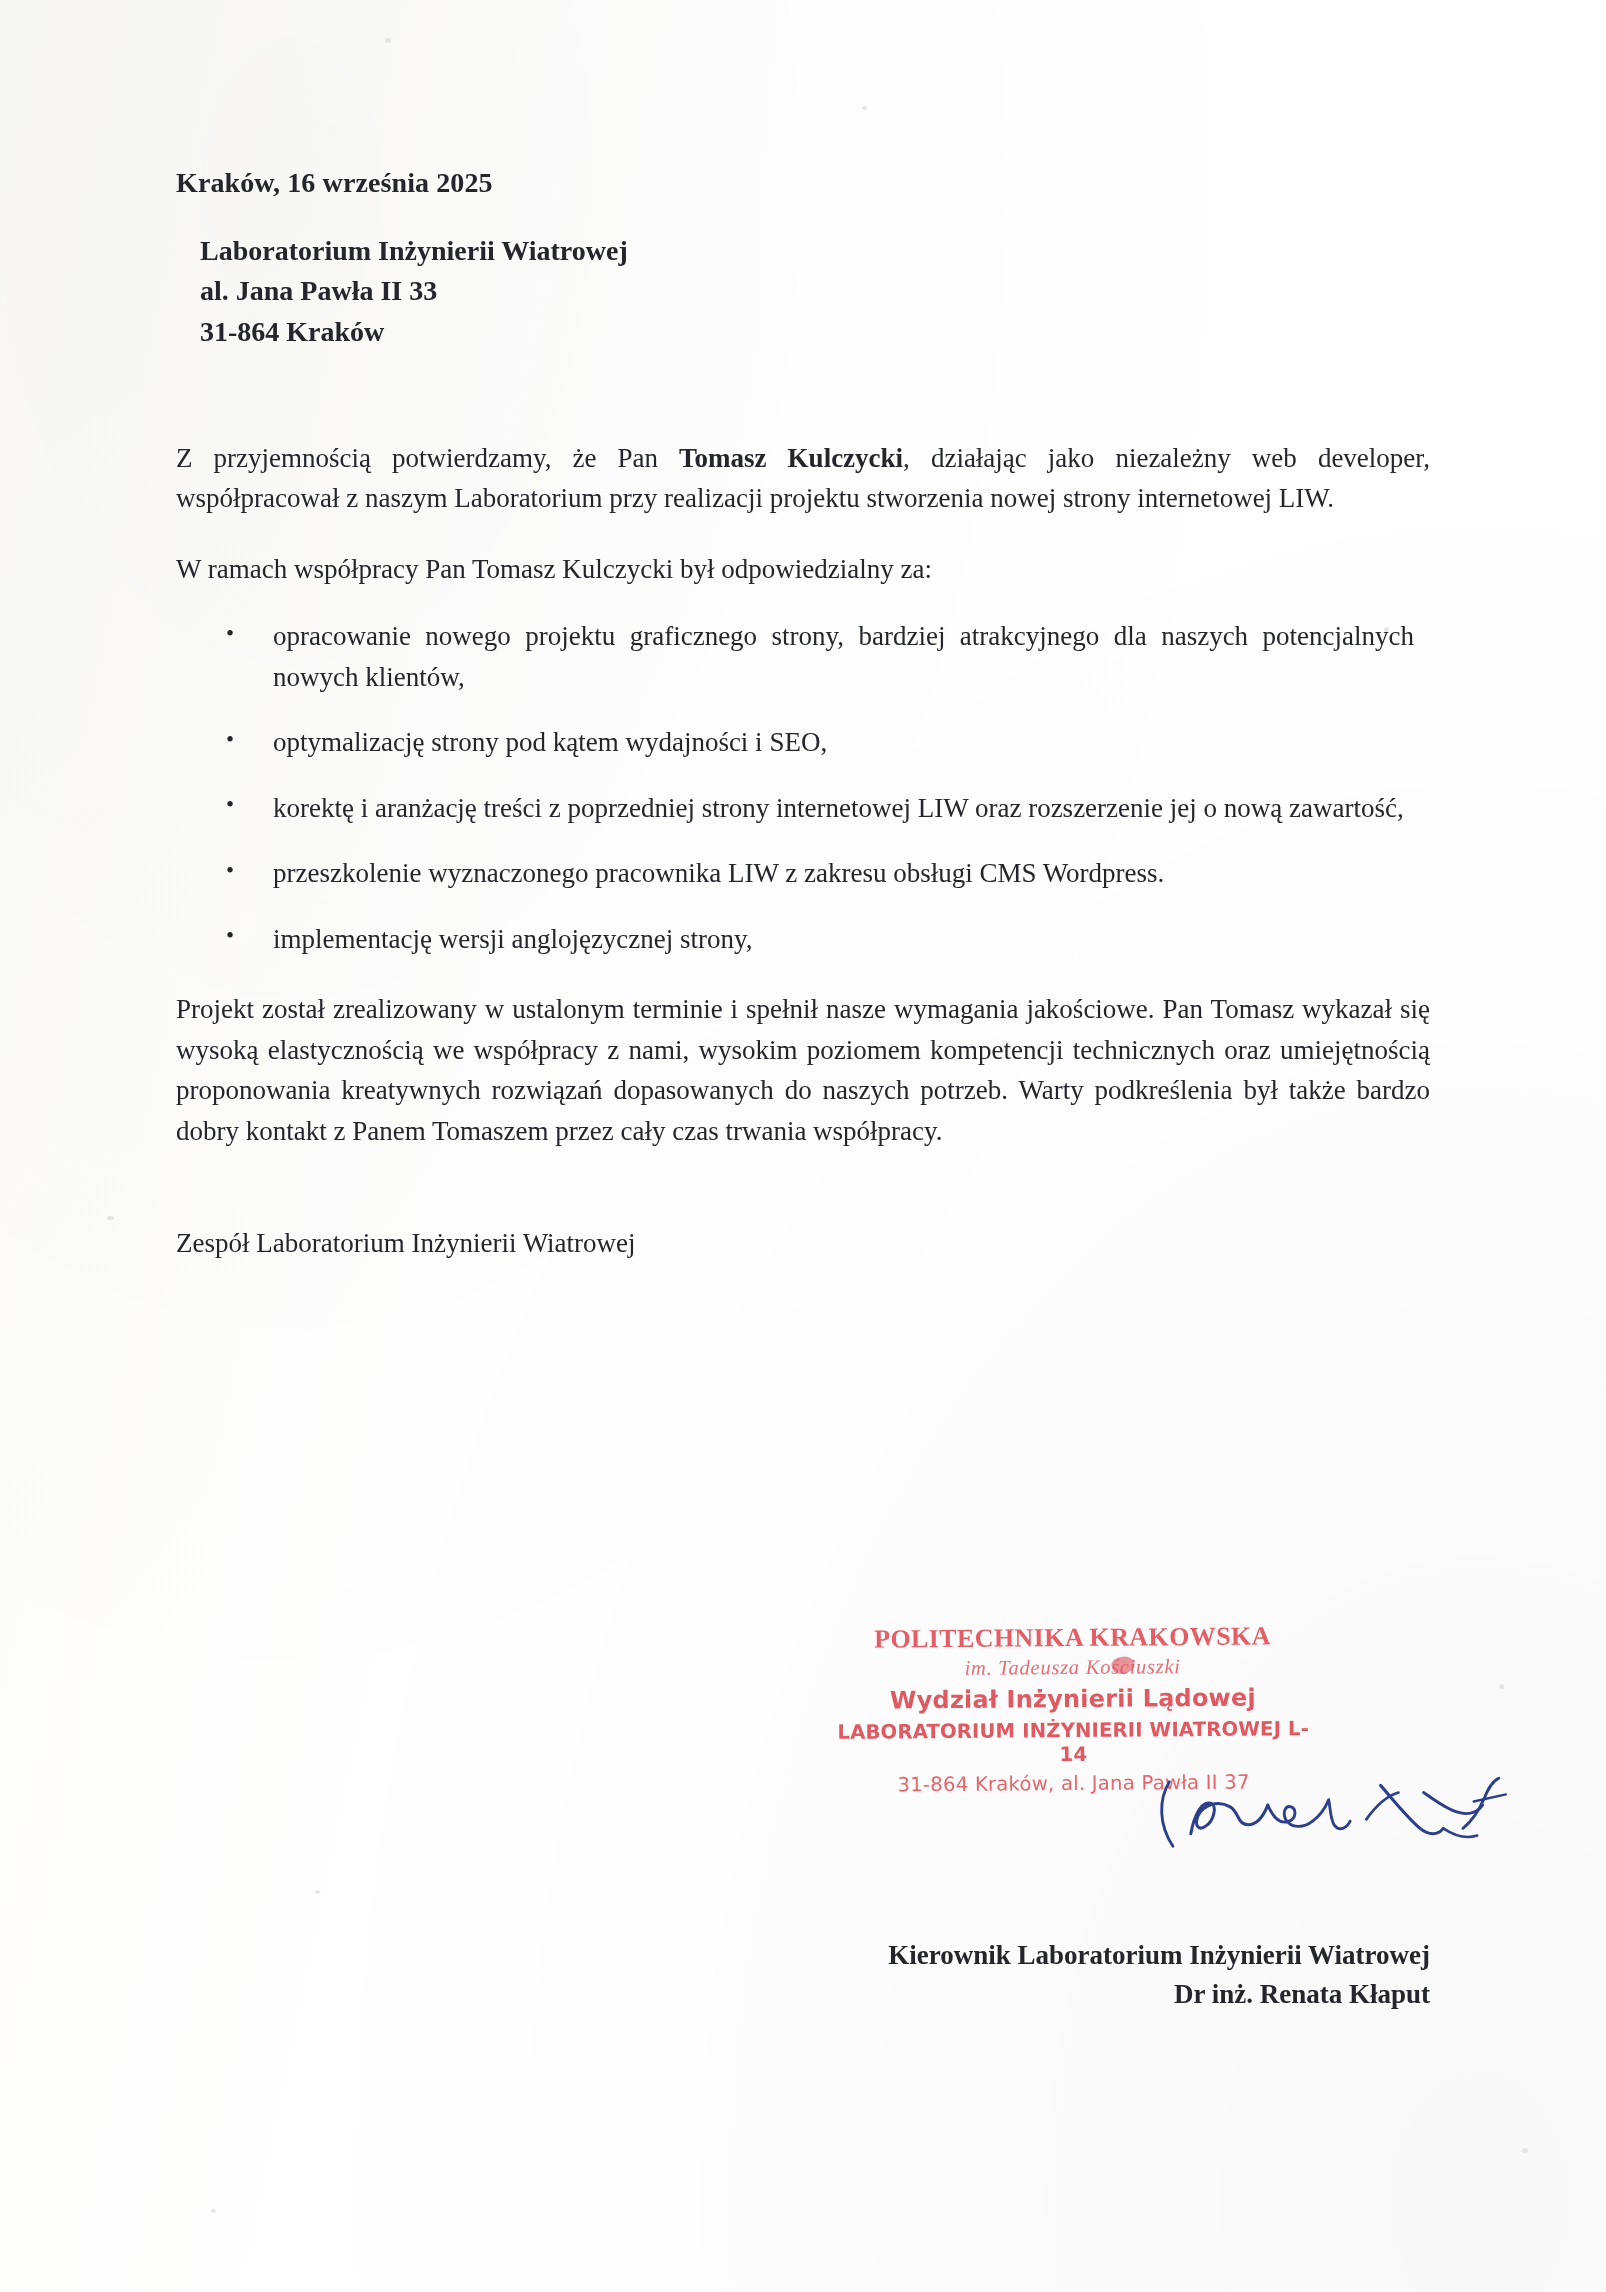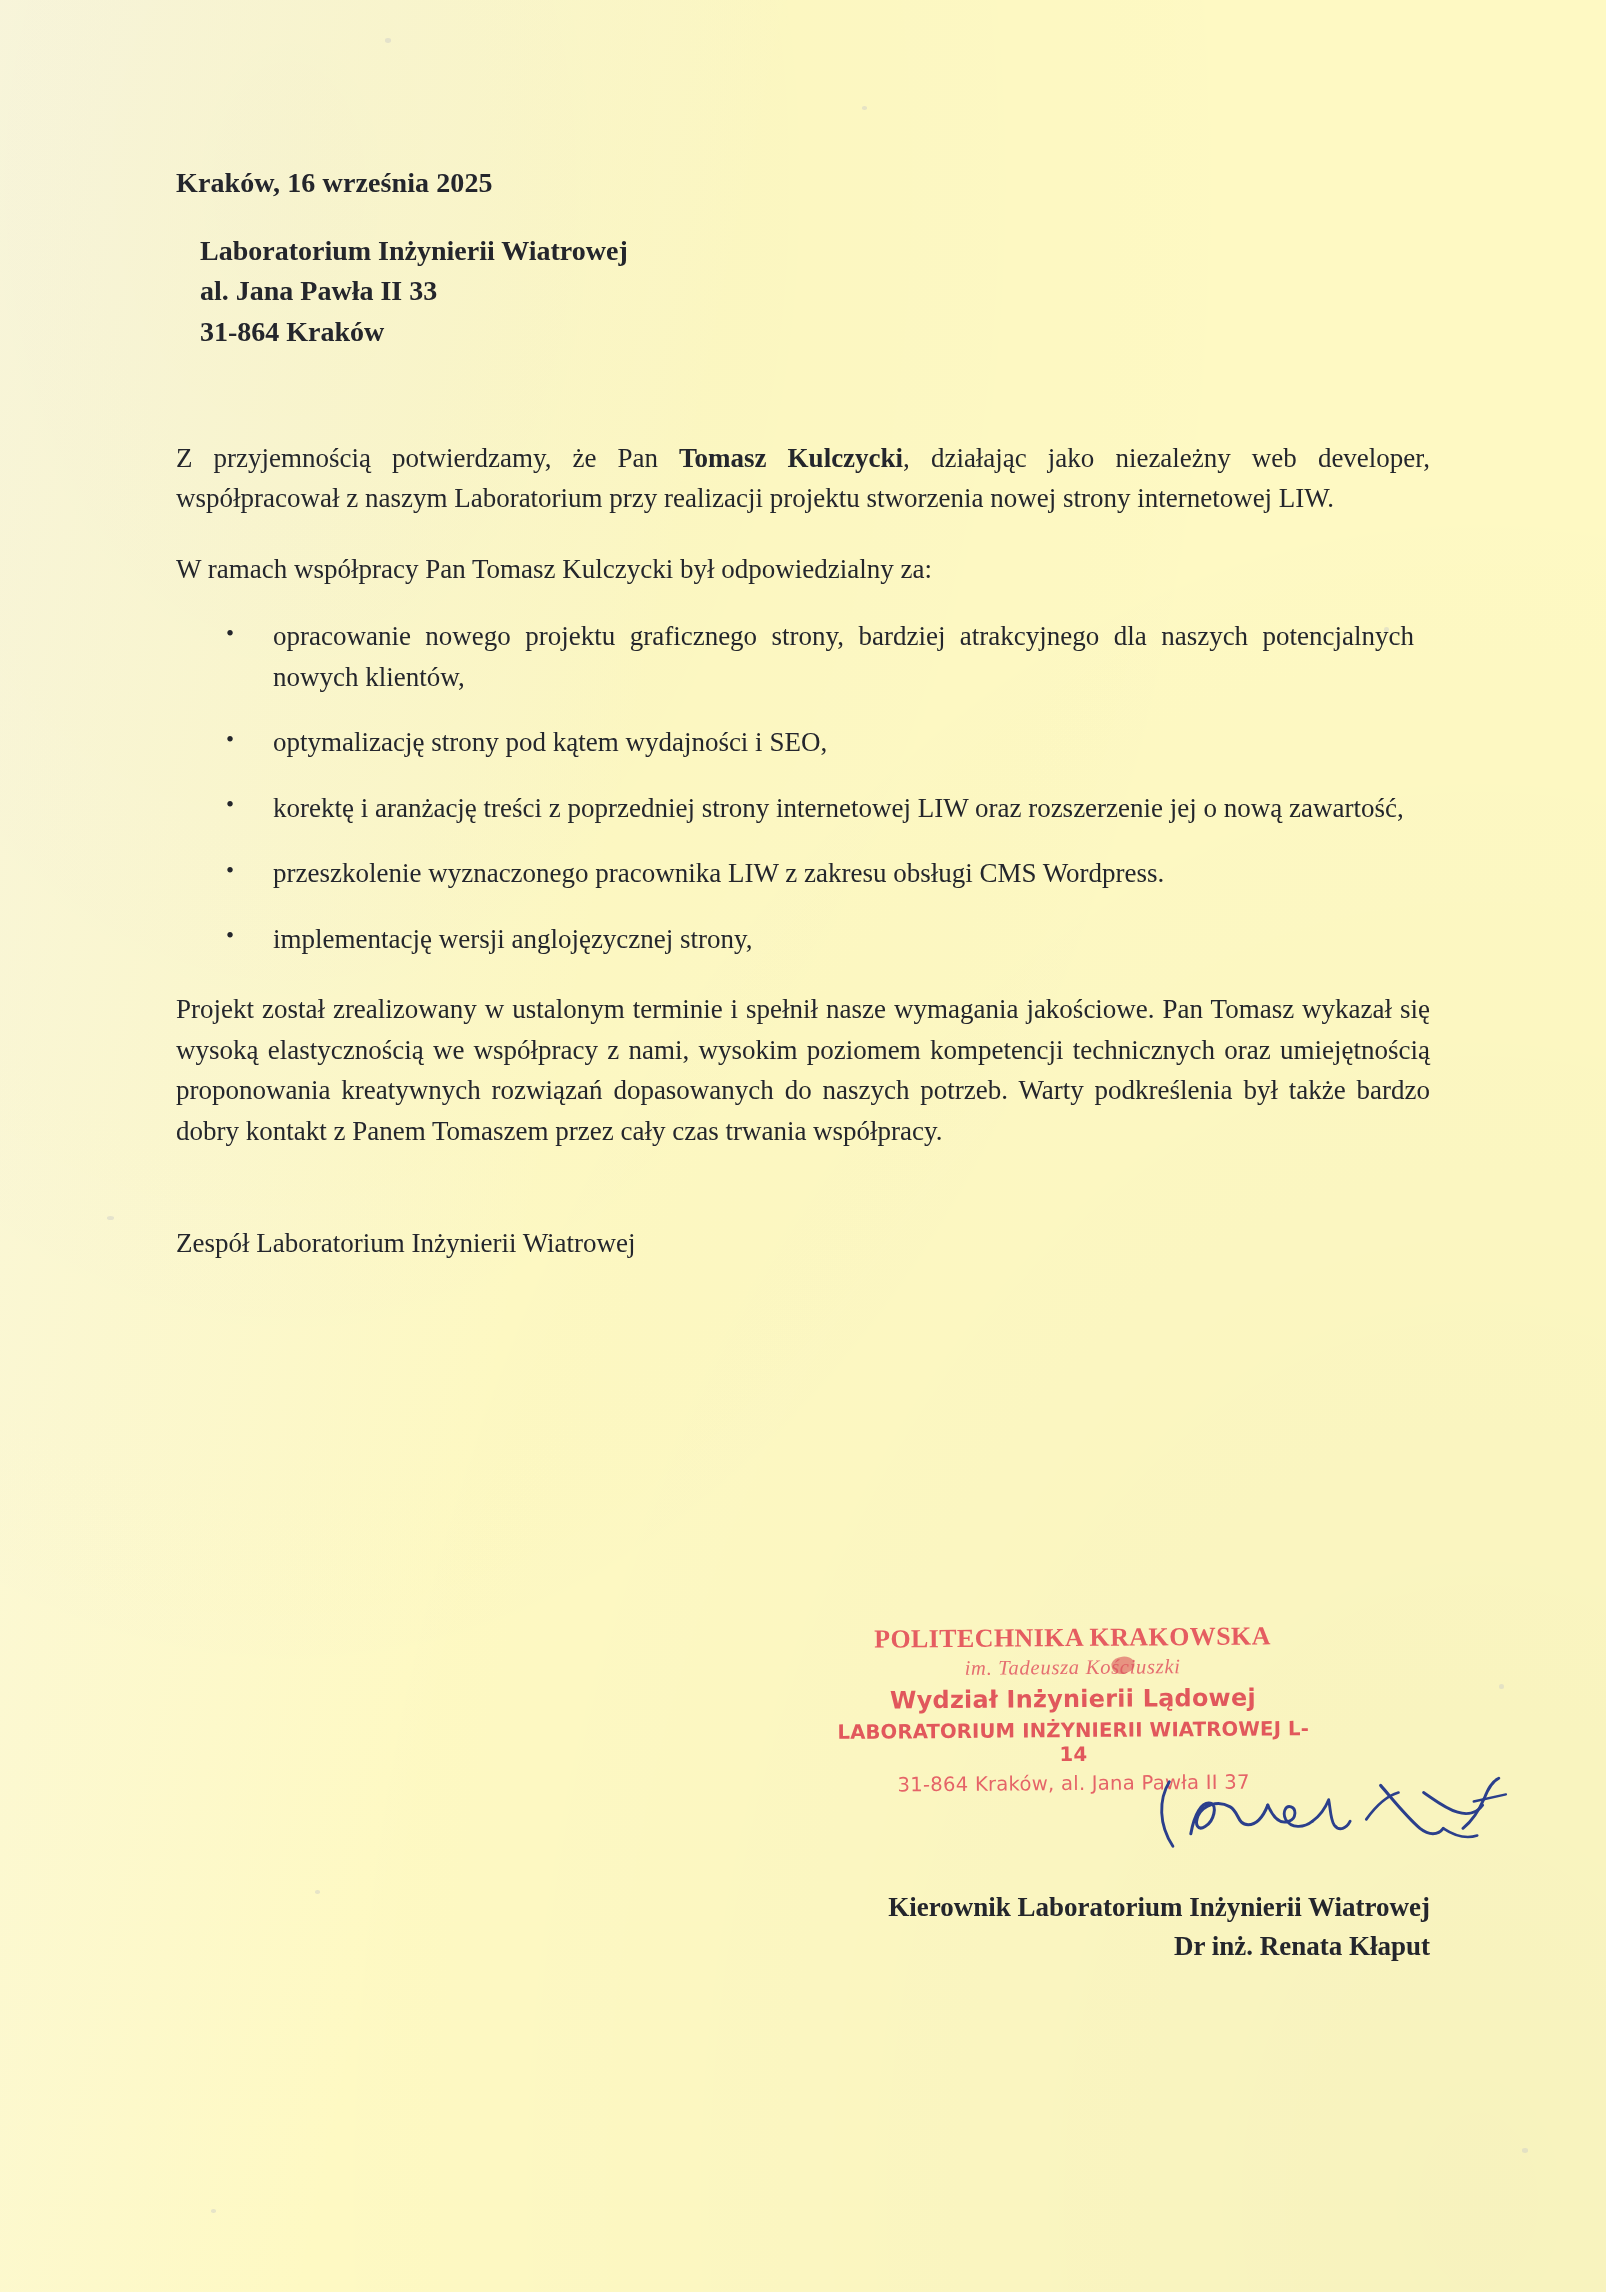--- a/index.html
+++ b/index.html
@@ -6,21 +6,21 @@
     margin: 0;
     padding: 0;
     background: #8a8a8a;
   }
 
   .page {
     position: relative;
     width: 1607px;
     height: 2293px;
     margin: 0 auto;
-    background: #fef9c3;
+    background: #ffffff;
     overflow: hidden;
     font-family: "Liberation Serif", "DejaVu Serif", serif;
     color: #24262c;
   }
 
   
   .scan-tint {
     position: absolute;
     inset: 0;
     pointer-events: none;
@@ -176,21 +176,21 @@
     top: 1769px;
     width: 376px;
     height: 99px;
   }
   .signature svg { display: block; overflow: visible; }
 
   
   .signoff {
     position: absolute;
     left: 176px;
-    top: 1888px;
+    top: 1936px;
     width: 1254px;
     text-align: right;
     font-weight: bold;
     font-size: 27px;
     line-height: 1.46;
   }
 </style>
 </head>
 <body>
 

